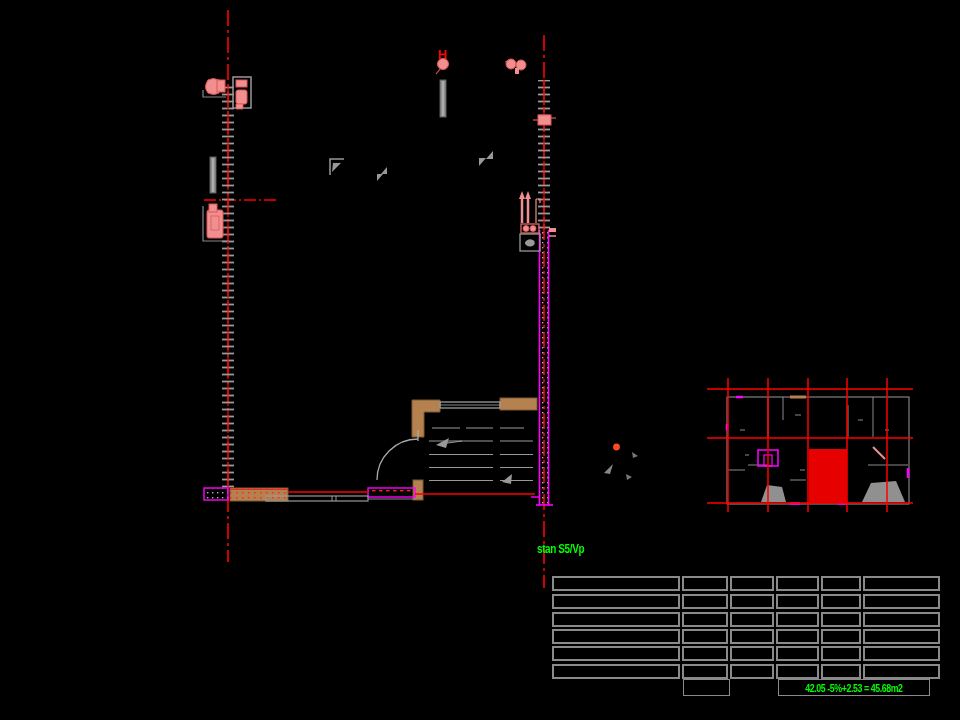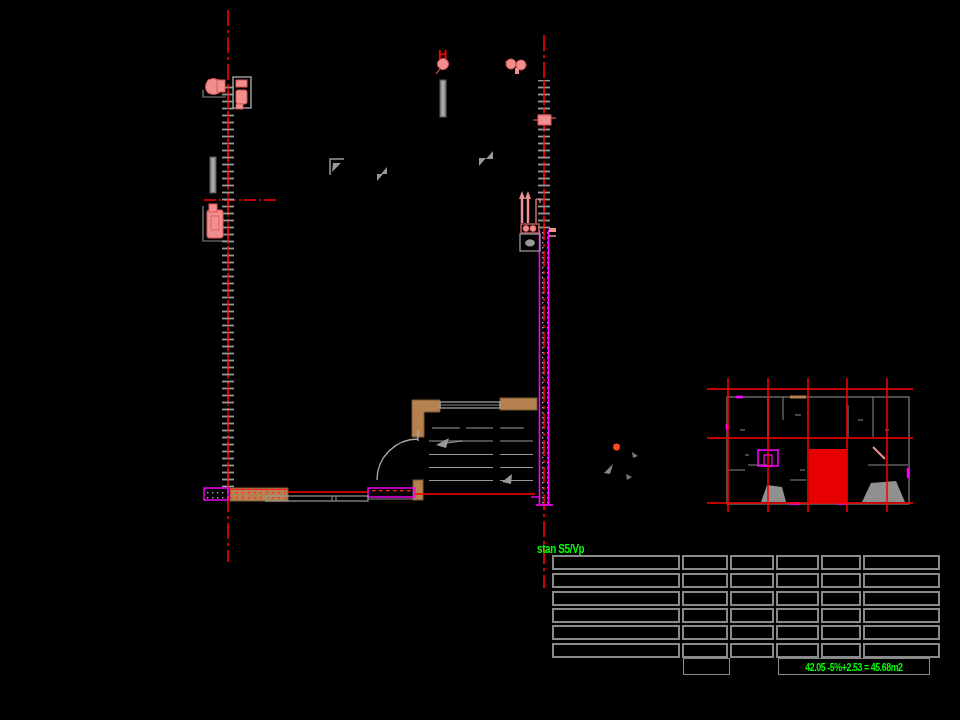--- a/index.html
+++ b/index.html
@@ -2,21 +2,21 @@
 <html><head>
 <meta charset="utf-8">
 <style>
   html,body{margin:0;padding:0;background:#000;}
   #canvas{position:relative;width:960px;height:720px;background:#000;overflow:hidden;
           font-family:"Liberation Sans",sans-serif;}
   svg{position:absolute;left:0;top:0;}
   .glabel{position:absolute;color:#00ff00;font-weight:bold;white-space:nowrap;
           transform-origin:left center;}
   #stan-label{left:537px;top:542px;font-size:12.5px;letter-spacing:-0.5px;transform:scaleX(0.80);}
-  #table-wrap{position:absolute;left:552px;top:553px;width:392px;height:125px;}
+  #table-wrap{position:absolute;left:552px;top:574px;width:392px;height:125px;}
   .tcell{position:absolute;border:2px solid #8a8a8a;background:#000;box-sizing:border-box;}
   .fcell{position:absolute;border:1.5px solid #8a8a8a;background:#000;box-sizing:border-box;
          display:flex;align-items:center;justify-content:center;}
   #formula-cell span{color:#00ff00;font-weight:bold;font-size:10.5px;letter-spacing:-0.5px;
          transform:scaleX(0.84);white-space:nowrap;}
 </style>
 </head>
 <body>
 
 <div id="canvas">

